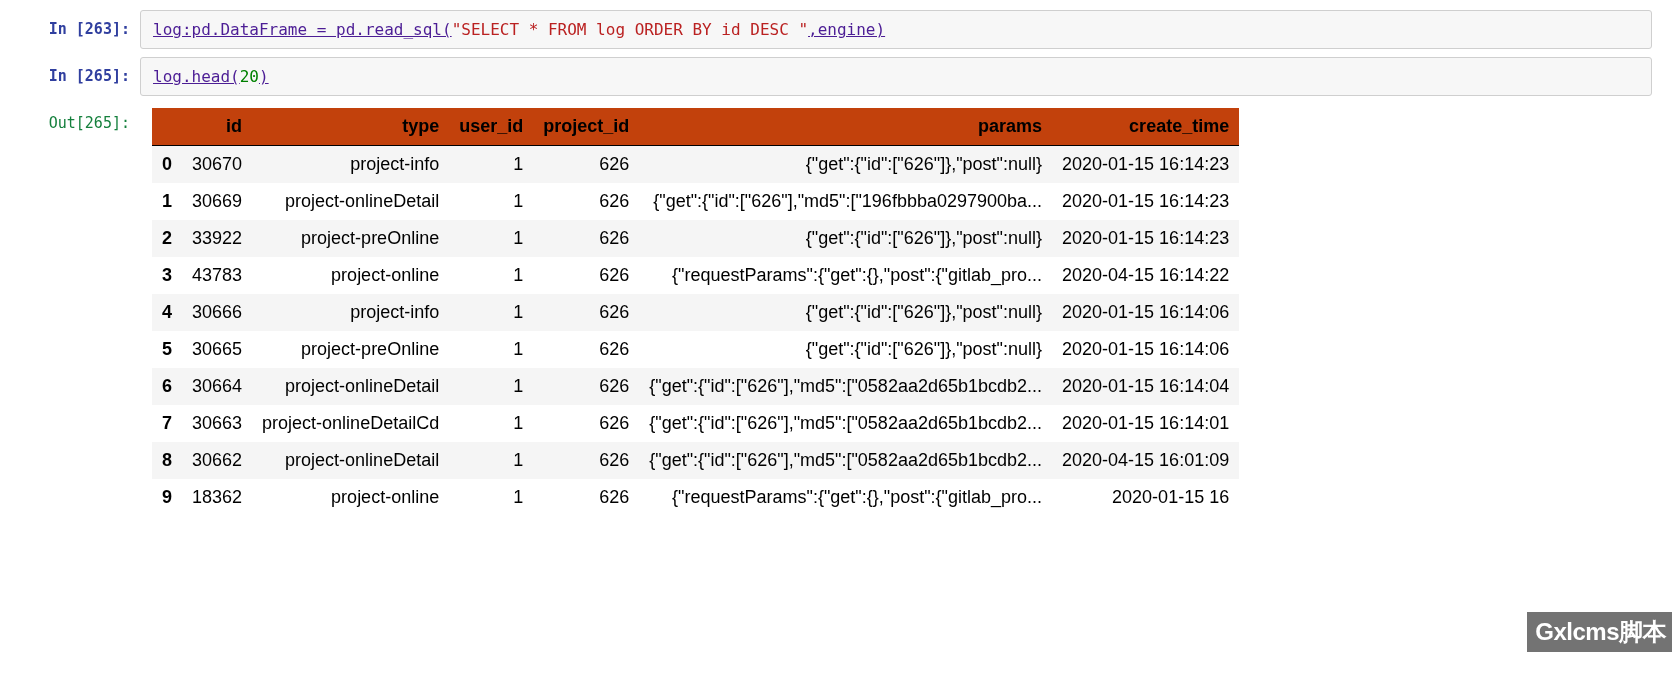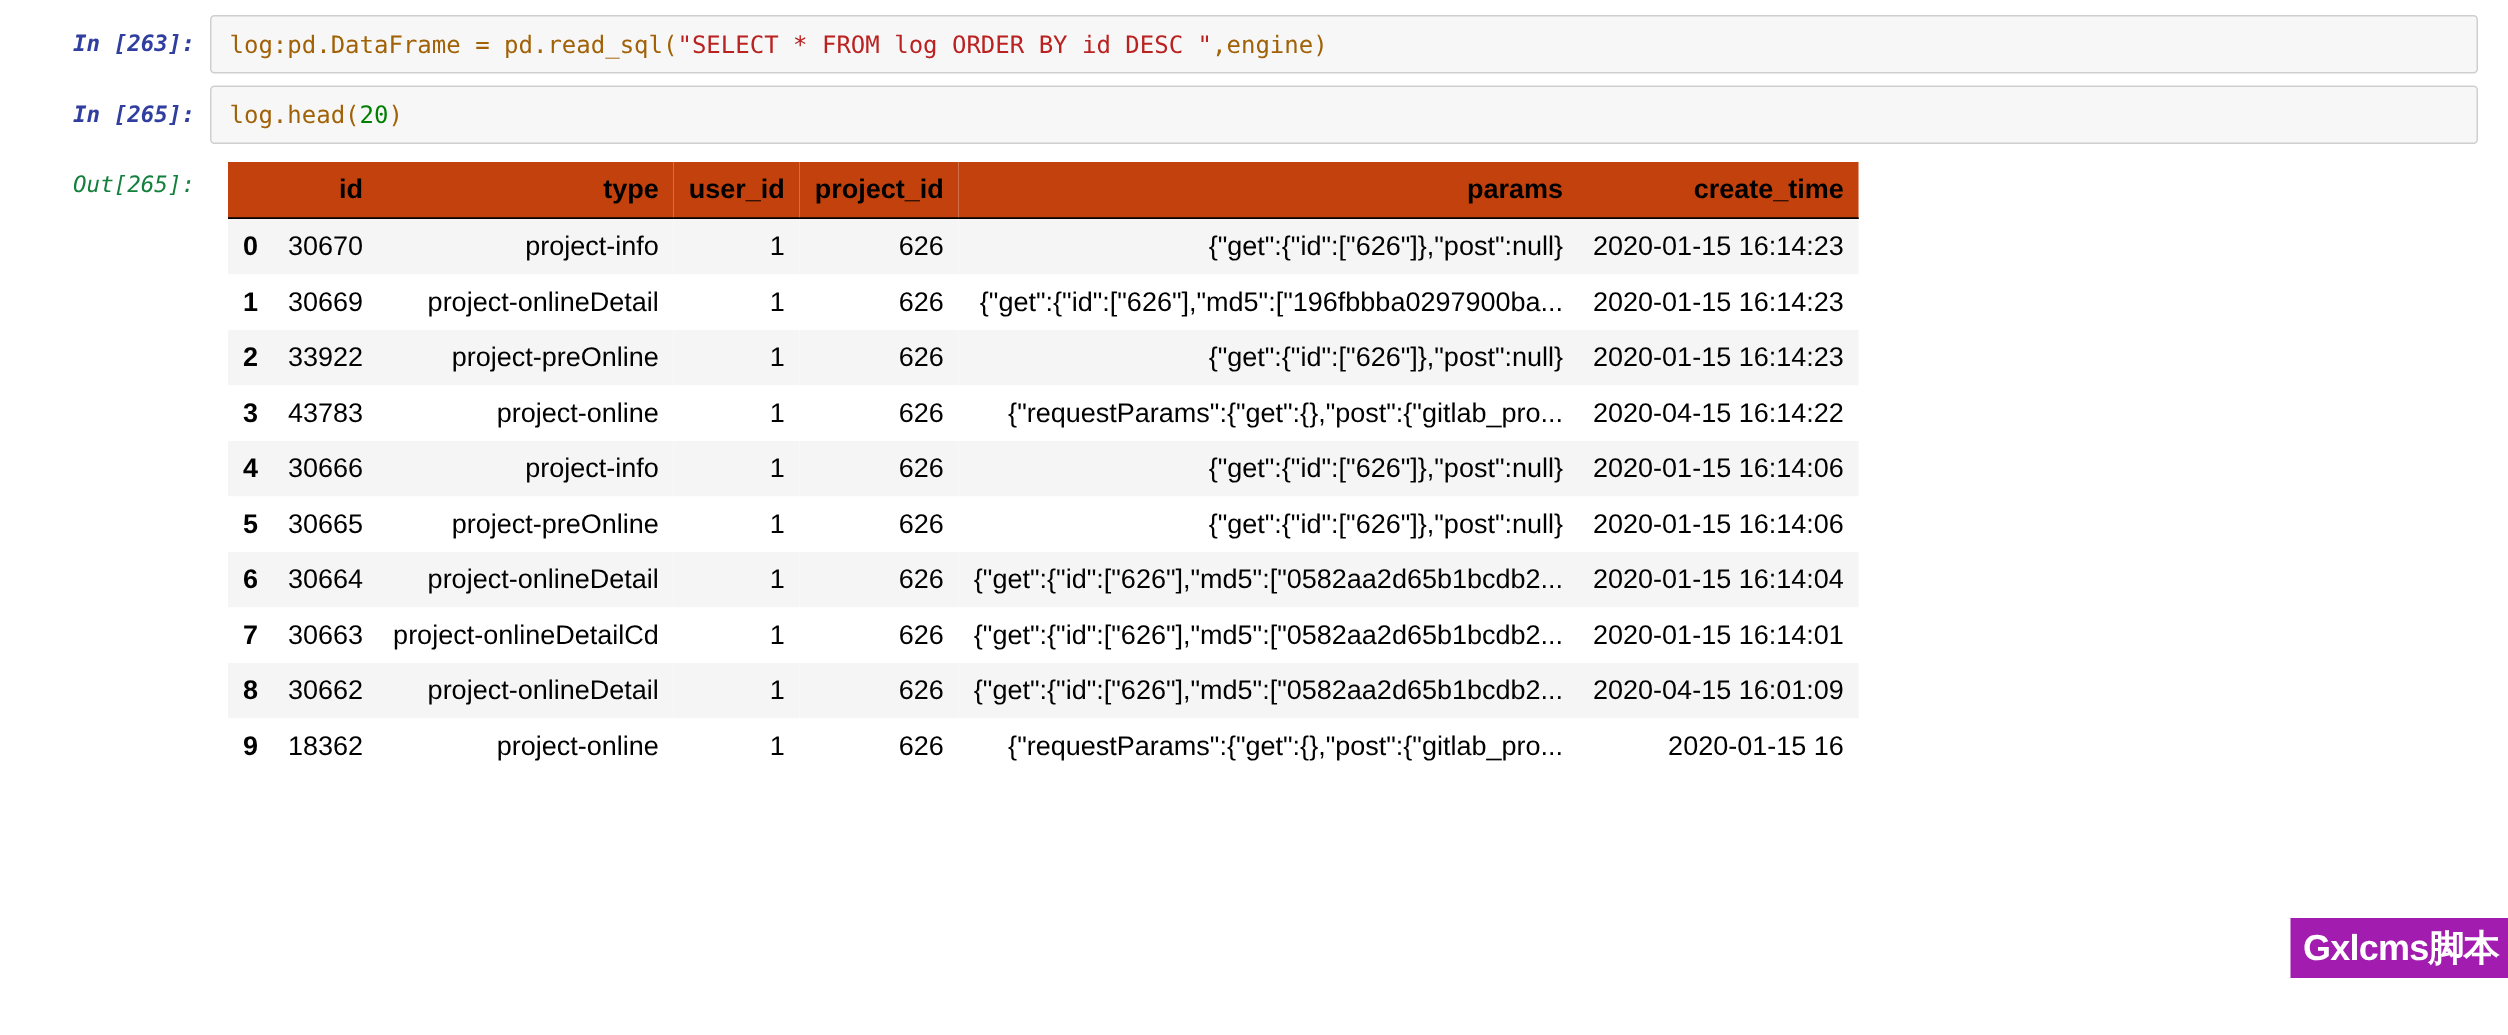--- a/index.html
+++ b/index.html
@@ -18,36 +18,35 @@
       margin-bottom: 8px;
     }
     .prompt-area {
       width: 120px;
       flex-shrink: 0;
       text-align: right;
       padding-right: 10px;
       padding-top: 10px;
       font-family: "Menlo", "Consolas", monospace;
       font-size: 15px;
-      font-style: italic;
     }
     .prompt-in { color: #303F9F; font-weight: bold; }
     .prompt-out { color: #15803d; }
     .input-area {
       flex: 1;
       background: #f7f7f7;
       border: 1px solid #cfcfcf;
       border-radius: 3px;
       padding: 9px 12px;
       font-family: "Menlo", "Consolas", monospace;
       font-size: 16px;
       white-space: pre;
       overflow-x: auto;
     }
-    .code-black { color: #a16207; }
+    .code-black { color: #4c1d95; text-decoration: underline; }
     .code-str { color: #BA2121; }
     .code-num { color: #008000; }
     .output-area {
       flex: 1;
       padding-top: 4px;
       overflow-x: auto;
     }
     table.dataframe {
       border-collapse: collapse;
       margin-left: 12px;
@@ -70,21 +69,21 @@
     table.dataframe tbody tr:nth-child(odd) {
       background: #f5f5f5;
     }
     table.dataframe tbody tr:nth-child(even) {
       background: #fff;
     }
     .watermark {
       position: fixed;
       right: 0;
       bottom: 38px;
-      background: #a21caf;
+      background: #737373;
       color: #fff;
       font-weight: 700;
       font-size: 24px;
       padding: 4px 6px 4px 8px;
       font-family: Arial, sans-serif;
       letter-spacing: -0.5px;
     }
   </style>
 </head>
 <body>

